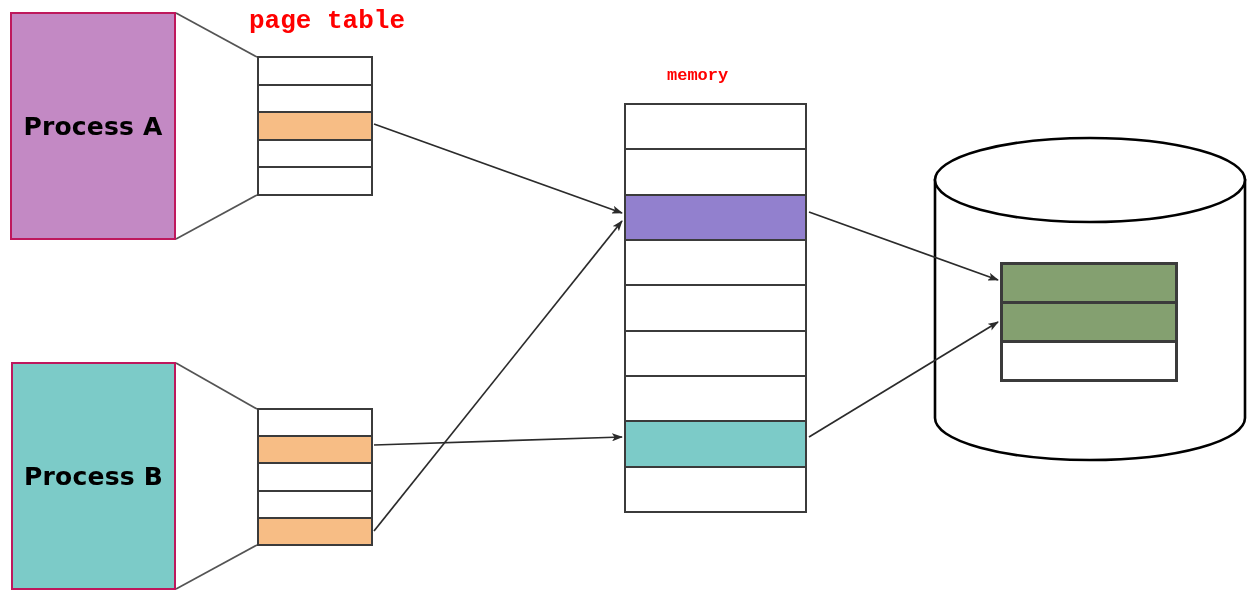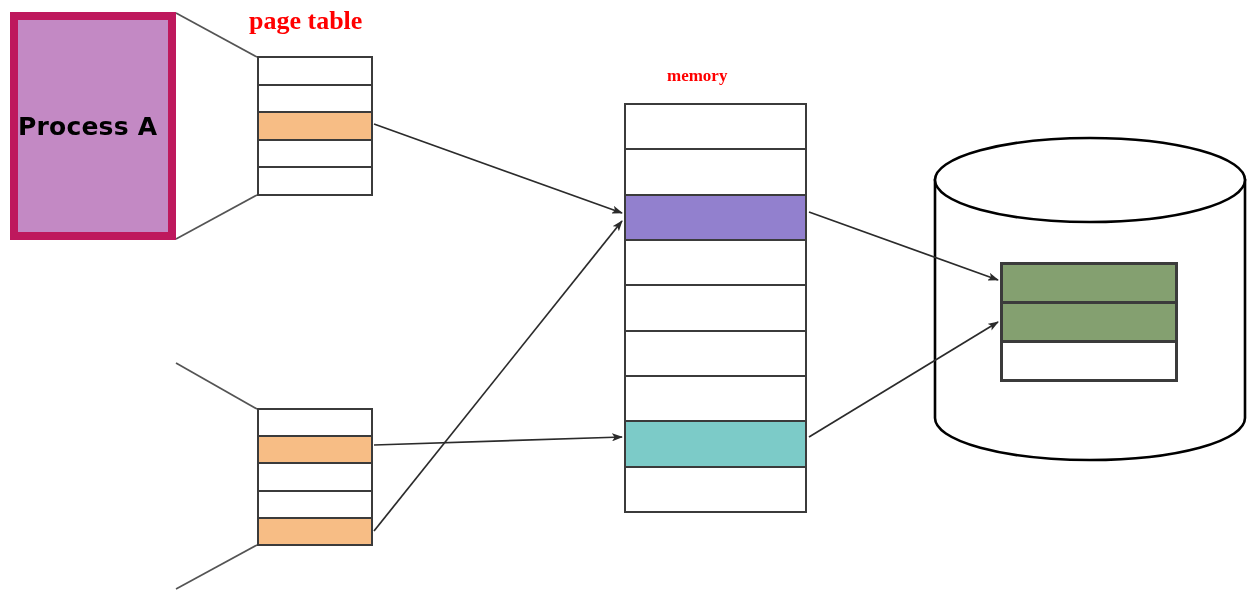--- a/index.html
+++ b/index.html
@@ -21,24 +21,24 @@
     position: absolute;
     left: 0;
     top: 0;
     width: 1257px;
     height: 606px;
   }
   
   .proc-box {
     position: absolute;
     box-sizing: border-box;
-    border: 8px solid #be185d;
+    border: 2px solid #be185d;
     display: flex;
     align-items: center;
-    justify-content: flex-start;
+    justify-content: center;
   }
   .proc-label {
     font-family: "DejaVu Sans", sans-serif;
     font-weight: bold;
     font-size: 25px;
     color: #000000;
     letter-spacing: 0.2px;
     white-space: nowrap;
   }
   #proc-a-box { left: 10px;  top: 12px;  width: 166px; height: 228px; background: #c389c4; }
@@ -63,21 +63,21 @@
 
   #page-table-a { left: 257px; top: 56px;  width: 116px; height: 140px; }
   #page-table-b { left: 257px; top: 408px; width: 116px; height: 138px; }
   #memory-table { left: 624px; top: 103px; width: 183px; height: 410px; }
   #disk-block    { left: 1000px; top: 262px; width: 178px; height: 120px; border-width: 3px; }
   #disk-block .cell { border-bottom-width: 3px; }
 
   
   .red-label {
     position: absolute;
-    font-family: Liberation Serif, serif;
+    font-family: Liberation Mono, monospace;
     font-weight: bold;
     color: #ff0000;
     white-space: nowrap;
   }
   #label-page-table { left: 249px;  top: 6px;   font-size: 26px; }
   #label-memory     { left: 667px;  top: 66px;  font-size: 17px; }
   #label-file-a     { left: 1019px; top: 163px; font-size: 26px; }
 </style>
 </head>
 <body>
@@ -116,20 +116,23 @@
 
     <line x1="809" y1="212" x2="998" y2="280" stroke="#2b2b2b" stroke-width="1.7" marker-end="url(#arrowhead)"></line>
 
     <line x1="809" y1="437" x2="998" y2="322" stroke="#2b2b2b" stroke-width="1.7" marker-end="url(#arrowhead)"></line>
   </svg>
 
   <div class="proc-box" id="proc-a-box" style="background: rgb(195, 137, 196);">
     <span class="proc-label">Process A</span>
   </div>
 
+  <div class="proc-box" id="proc-b-box" style="background: rgb(124, 203, 200);">
+    <span class="proc-label">Process B</span>
+  </div>
 
   <div class="cell-table" id="page-table-a">
     <div class="cell" style="background: rgb(255, 255, 255);"></div>
     <div class="cell" style="background: rgb(255, 255, 255);"></div>
     <div class="cell" style="background: rgb(247, 189, 133);"></div>
     <div class="cell" style="background: rgb(255, 255, 255);"></div>
     <div class="cell" style="background: rgb(255, 255, 255);"></div>
   </div>
 
   <div class="cell-table" id="page-table-b">

